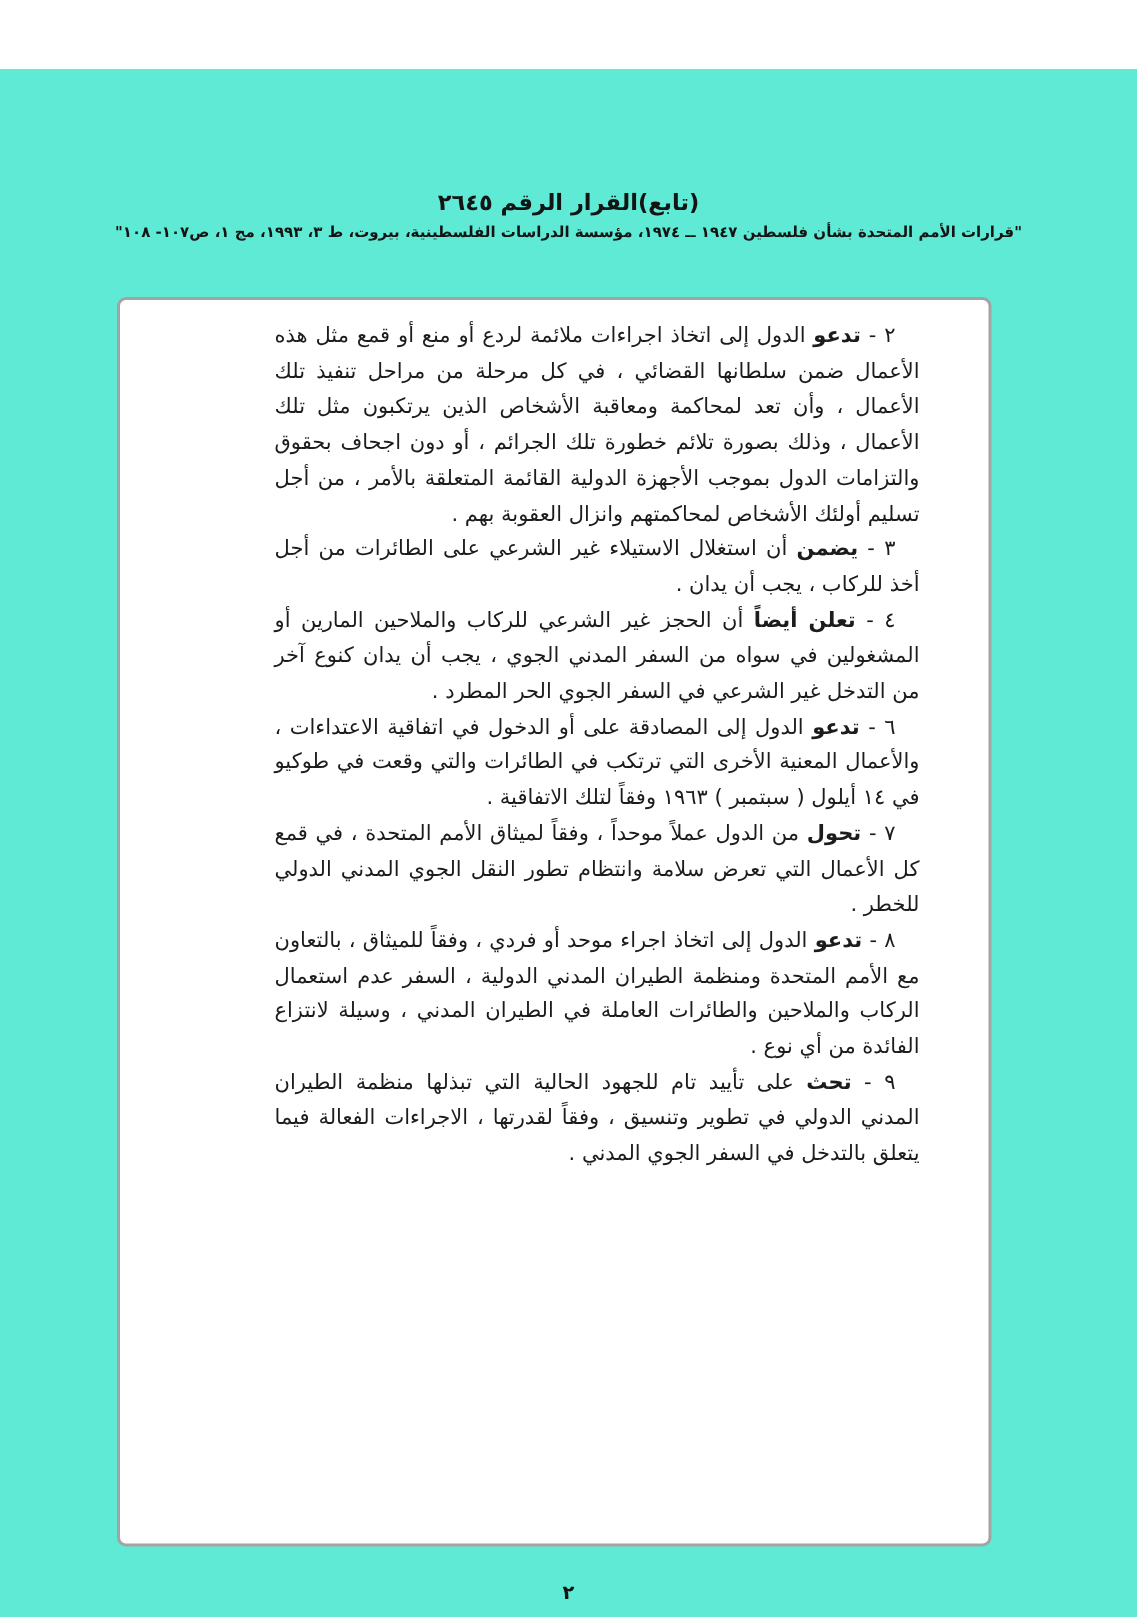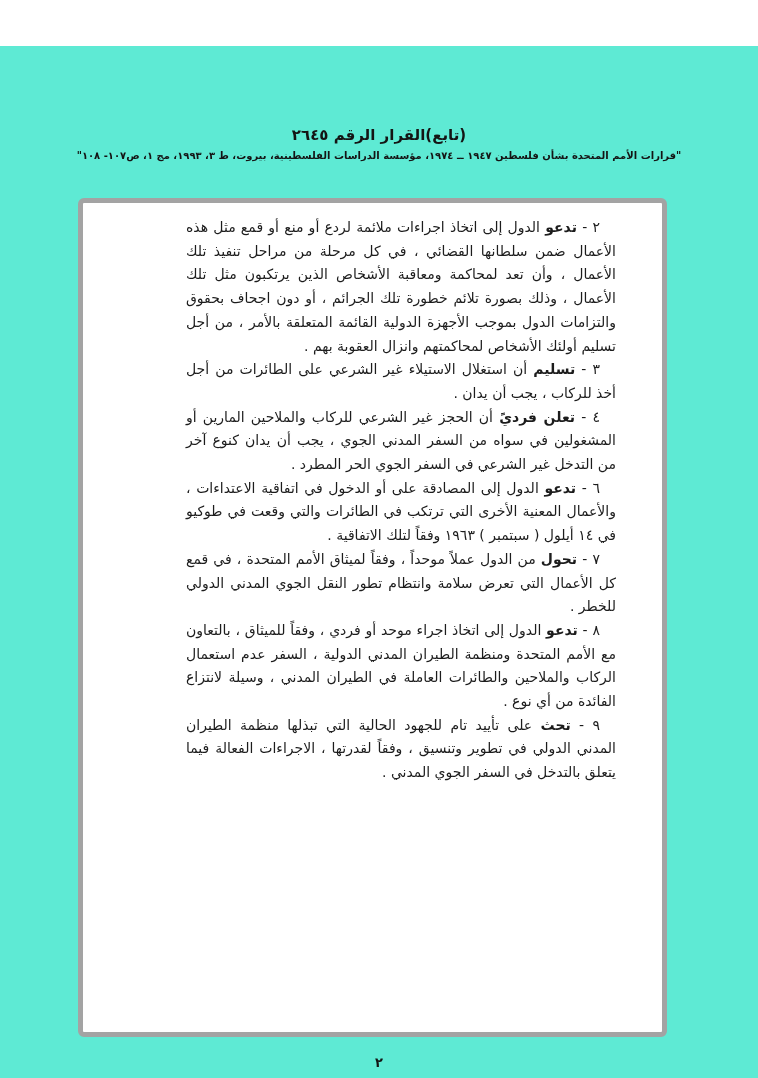--- a/index.html
+++ b/index.html
@@ -35,21 +35,21 @@
     font-size: 10px;
     font-weight: bold;
     white-space: nowrap;
   }
   .frame {
     position: absolute;
     left: 78px;
     top: 152px;
     width: 579px;  
     height: 829px; 
-    border: 5px solid #a3a3a3;
+    border: 2px solid #a3a3a3;
     border-radius: 6px;
     background: #ffffff;
   }
   .text-block {
     position: absolute;
     top: 13px;
     right: 46px;
     width: 430px;
     direction: rtl;
     text-align: justify;
@@ -84,23 +84,23 @@
   <div class="header">
     <div class="title">(تابع)القرار الرقم ٢٦٤٥</div>
     <div class="citation">"قرارات الأمم المتحدة بشأن فلسطين ١٩٤٧ ــ ١٩٧٤، مؤسسة الدراسات الفلسطينية، بيروت، ط ٣، ١٩٩٣، مج ١، ص١٠٧- ١٠٨"</div>
   </div>
 
   <div class="frame">
     <div class="text-block">
 
       <p class="para"><span>٢ -</span> <span class="lead">تدعو</span> <span>الدول إلى اتخاذ اجراءات ملائمة لردع أو منع أو قمع مثل هذه الأعمال ضمن سلطانها القضائي ، في كل مرحلة من مراحل تنفيذ تلك الأعمال ، وأن تعد لمحاكمة ومعاقبة الأشخاص الذين يرتكبون مثل تلك الأعمال ، وذلك بصورة تلائم خطورة تلك الجرائم ، أو دون اجحاف بحقوق والتزامات الدول بموجب الأجهزة الدولية القائمة المتعلقة بالأمر ، من أجل تسليم أولئك الأشخاص لمحاكمتهم وانزال العقوبة بهم .</span></p>
 
-      <p class="para"><span>٣ -</span> <span class="lead">تسليم</span> <span>أن استغلال الاستيلاء غير الشرعي على الطائرات من أجل أخذ للركاب ، يجب أن يدان .</span></p>
+      <p class="para"><span>٣ -</span> <span class="lead">يضمن</span> <span>أن استغلال الاستيلاء غير الشرعي على الطائرات من أجل أخذ للركاب ، يجب أن يدان .</span></p>
 
-      <p class="para"><span>٤ -</span> <span class="lead">تعلن فرديً</span> <span>أن الحجز غير الشرعي للركاب والملاحين المارين أو المشغولين في سواه من السفر المدني الجوي ، يجب أن يدان كنوع آخر من التدخل غير الشرعي في السفر الجوي الحر المطرد .</span></p>
+      <p class="para"><span>٤ -</span> <span class="lead">تعلن أيضاً</span> <span>أن الحجز غير الشرعي للركاب والملاحين المارين أو المشغولين في سواه من السفر المدني الجوي ، يجب أن يدان كنوع آخر من التدخل غير الشرعي في السفر الجوي الحر المطرد .</span></p>
 
 
       <p class="para"><span>٦ -</span> <span class="lead">تدعو</span> <span>الدول إلى المصادقة على أو الدخول في اتفاقية الاعتداءات ، والأعمال المعنية الأخرى التي ترتكب في الطائرات والتي وقعت في طوكيو في ١٤ أيلول ( سبتمبر ) ١٩٦٣ وفقاً لتلك الاتفاقية .</span></p>
 
       <p class="para"><span>٧ -</span> <span class="lead">تحول</span> <span>من الدول عملاً موحداً ، وفقاً لميثاق الأمم المتحدة ، في قمع كل الأعمال التي تعرض سلامة وانتظام تطور النقل الجوي المدني الدولي للخطر .</span></p>
 
       <p class="para"><span>٨ -</span> <span class="lead">تدعو</span> <span>الدول إلى اتخاذ اجراء موحد أو فردي ، وفقاً للميثاق ، بالتعاون مع الأمم المتحدة ومنظمة الطيران المدني الدولية ، السفر عدم استعمال الركاب والملاحين والطائرات العاملة في الطيران المدني ، وسيلة لانتزاع الفائدة من أي نوع .</span></p>
 
       <p class="para"><span>٩ -</span> <span class="lead">تحث</span> <span>على تأييد تام للجهود الحالية التي تبذلها منظمة الطيران المدني الدولي في تطوير وتنسيق ، وفقاً لقدرتها ، الاجراءات الفعالة فيما يتعلق بالتدخل في السفر الجوي المدني .</span></p>
 

